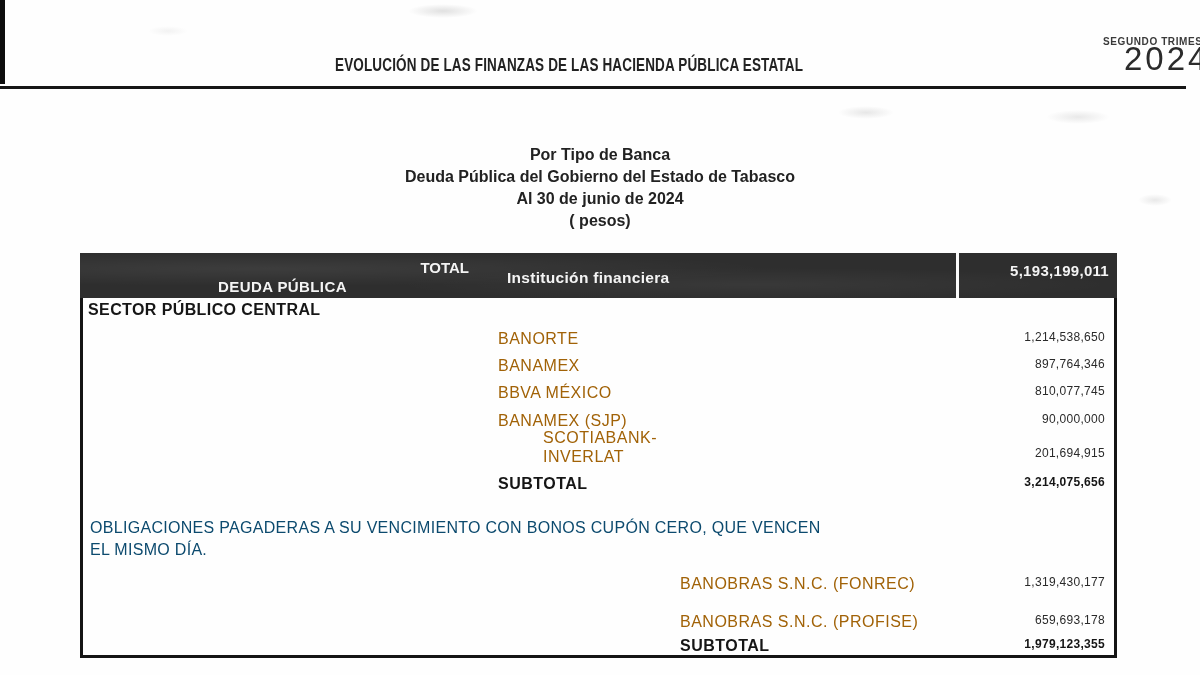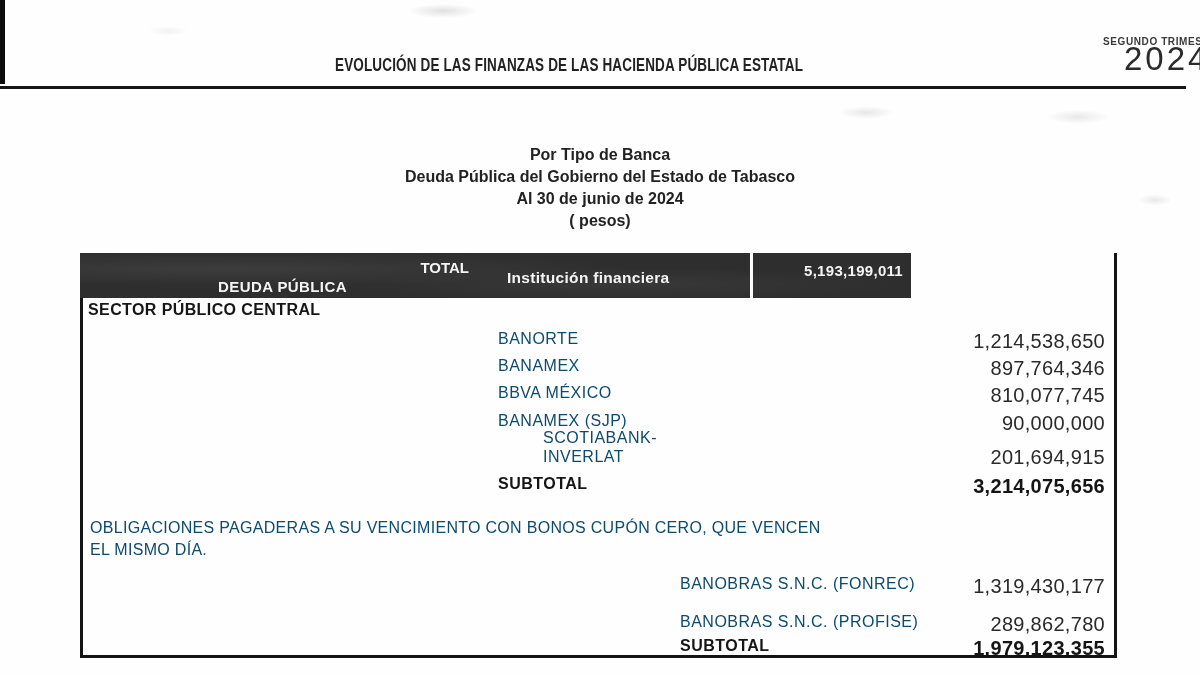--- a/index.html
+++ b/index.html
@@ -37,36 +37,36 @@
     font-weight:bold;font-size:16px;line-height:22px;color:#222;
   }
 
   
   .debt-table{
     position:absolute;left:80px;top:253px;width:1037px;height:405px;
     border-left:3px solid #141414;border-right:3px solid #141414;border-bottom:3px solid #141414;
     box-sizing:border-box;background:transparent;
   }
   .thead{
-    position:absolute;left:-3px;top:0;width:831px;height:45px;display:flex;
+    position:absolute;left:-3px;top:0;width:1037px;height:45px;display:flex;
     color:#f4f4f4;font-weight:bold;
     background:
       radial-gradient(ellipse at 18% 35%, rgba(255,255,255,0.07), transparent 42%),
       radial-gradient(ellipse at 65% 70%, rgba(255,255,255,0.05), transparent 38%),
       #2e2e2e;
   }
   .th-left{width:405px;box-sizing:border-box;padding-top:5px;font-size:15px;line-height:19px;}
   .th-left .l1{text-align:right;padding-right:16px;}
   .th-left .l2{text-align:center;letter-spacing:0.4px;}
   .th-mid{flex:1;display:flex;align-items:center;box-sizing:border-box;padding-left:22px;padding-top:5px;font-size:15.5px;letter-spacing:0.3px;}
   .th-sep{width:3px;background:#fbfbfb;}
   .th-right{width:158px;box-sizing:border-box;text-align:right;padding:9px 8px 4px 0;font-size:15px;letter-spacing:0.3px;}
 
-  .cell-label{position:absolute;font-size:16px;letter-spacing:0.5px;color:#0c4a6e;white-space:nowrap;}
-  .cell-amount{position:absolute;right:9px;font-size:20px;letter-spacing:0.3px;color:#2a2a2a;text-align:left;white-space:nowrap;}
+  .cell-label{position:absolute;font-size:16px;letter-spacing:0.5px;color:#a16207;white-space:nowrap;}
+  .cell-amount{position:absolute;right:9px;font-size:12px;letter-spacing:0.3px;color:#2a2a2a;text-align:left;white-space:nowrap;}
   .bold{font-weight:bold;color:#151515;}
   .sector-label{position:absolute;left:5px;top:48px;font-weight:bold;font-size:16px;letter-spacing:0.4px;color:#161616;white-space:nowrap;}
   .wrap2{white-space:normal;width:150px;line-height:19px;}
   .note{
     position:absolute;left:7px;top:264px;width:910px;
     font-size:16px;line-height:21.5px;letter-spacing:0.3px;color:#0c4a6e;
   }
 
   
   .smudge{position:absolute;border-radius:50%;pointer-events:none;}
@@ -129,21 +129,21 @@
 
     <div class="note">
       <span>OBLIGACIONES PAGADERAS A SU VENCIMIENTO CON BONOS CUPÓN CERO, QUE VENCEN</span><br>
       <span>EL MISMO DÍA.</span>
     </div>
 
     <div class="cell-label" style="left:597px;top:322px;">BANOBRAS S.N.C. (FONREC)</div>
     <div class="cell-amount" style="top:322px;">1,319,430,177</div>
 
     <div class="cell-label" style="left:597px;top:360px;">BANOBRAS S.N.C. (PROFISE)</div>
-    <div class="cell-amount" style="top:360px;">289,862,780</div>
+    <div class="cell-amount" style="top:360px;">659,693,178</div>
 
     <div class="cell-label bold" style="left:597px;top:384px;">SUBTOTAL</div>
     <div class="cell-amount bold" style="top:384px;">1,979,123,355</div>
 
   </div>
 
   <div class="smudge s1"></div>
   <div class="smudge s2"></div>
   <div class="smudge s3"></div>
   <div class="smudge s4"></div>

